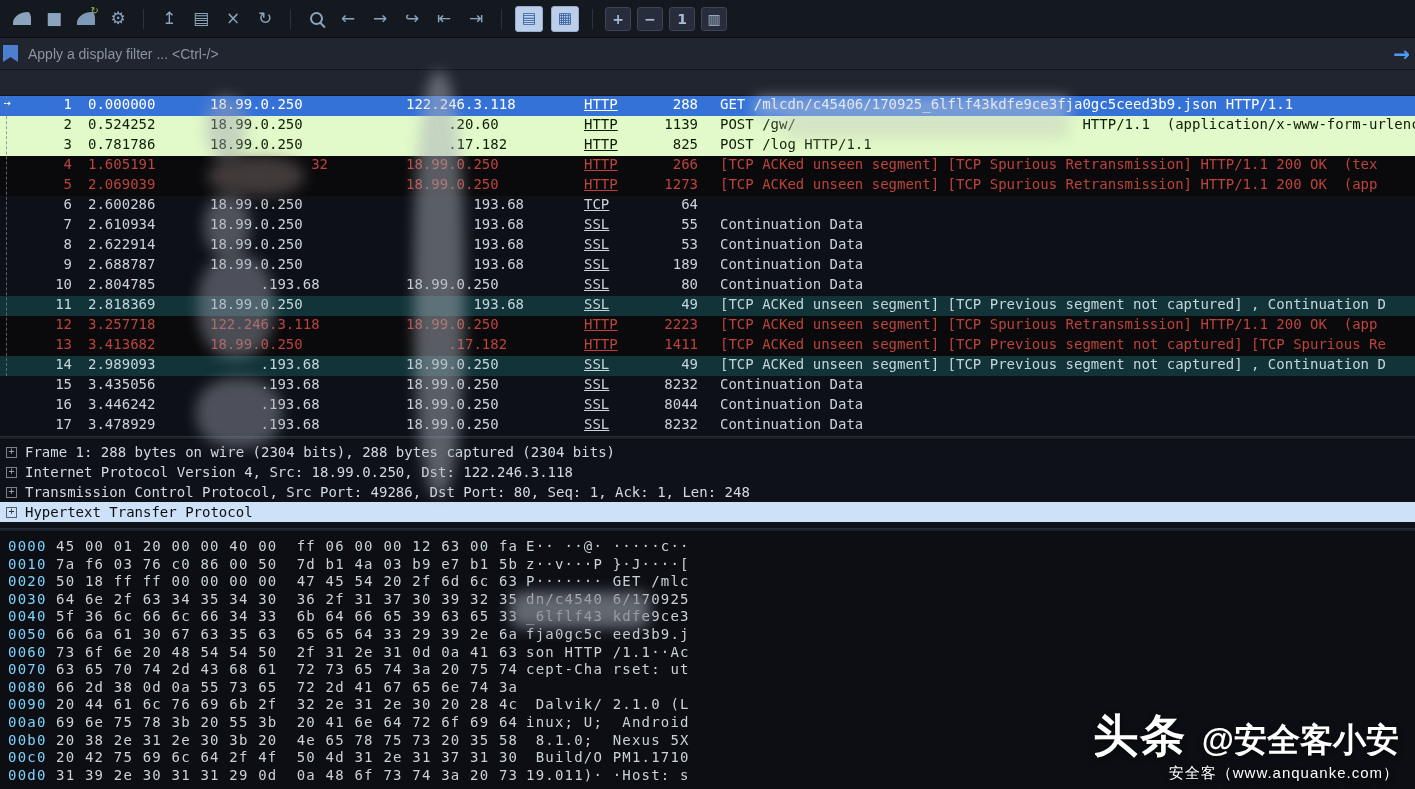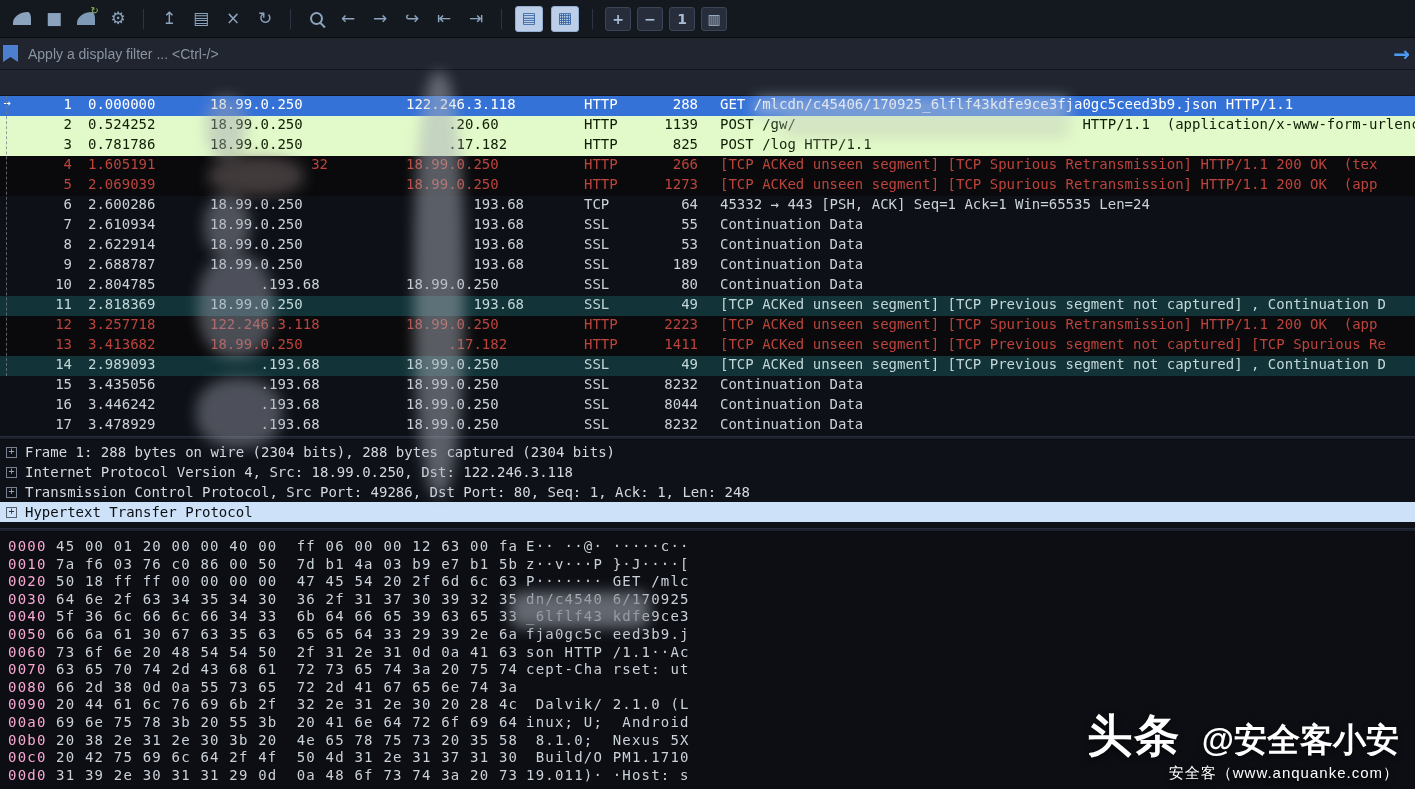--- a/index.html
+++ b/index.html
@@ -51,21 +51,21 @@
   .pbody{position:relative;height:340px;background:#0d1016;overflow:hidden;}
   .gutline{position:absolute;left:6px;top:0;height:280px;border-left:1px dashed #747d8a;opacity:.75;}
   .prow{display:flex;height:20px;line-height:20px;font:14px "DejaVu Sans Mono",monospace;
         white-space:pre;overflow:hidden;color:#ccd2da;cursor:default;}
   .pc{box-sizing:border-box;overflow:hidden;flex:0 0 auto;}
   .c-gut{width:14px;text-align:center;font-size:12px;}
   .c-no{width:66px;text-align:right;padding-right:8px;}
   .c-time{width:122px;padding-left:8px;}
   .c-src{width:196px;padding-left:8px;}
   .c-dst{width:178px;padding-left:8px;}
-  .c-proto{width:76px;padding-left:8px;}
+  .c-proto{width:76px;padding-left:8px;text-decoration:underline;}
   .c-len{width:52px;text-align:right;padding-right:6px;}
   .c-info{flex:1 1 auto;padding-left:16px;}
   .prow.sel{background:#3472d8;color:#ffffff;}
   .prow.http{background:#e2fac9;color:#101d05;}
   .prow.bad{background:#0a0a0c;color:#bc443c;}
   .prow.teal{background:#123439;color:#c3d7d9;}
 
   .psep{height:4px;background:#1b212c;border-top:1px solid #262d3a;border-bottom:1px solid #0a0c10;box-sizing:border-box;}
 
   
@@ -74,33 +74,33 @@
          font:14px "DejaVu Sans Mono",monospace;color:#d4d9e0;}
   .exp{flex:0 0 auto;width:9px;height:9px;border:1px solid #77818f;margin-right:8px;
        font:10px/8px "DejaVu Sans Mono",monospace;text-align:center;color:#9aa5b3;}
   .dline.selected{background:#cde2f8;color:#0b0e12;}
   .dline.selected .exp{border-color:#55606e;color:#333;}
 
   
   .hexpane{height:257px;background:#0c0e13;padding-top:6px;box-sizing:border-box;overflow:hidden;}
   .hrow{display:flex;height:17.6px;line-height:17.6px;white-space:pre;
         font:14px "DejaVu Sans Mono",monospace;letter-spacing:1.2px;}
-  .hoff{flex:0 0 auto;width:56px;padding-left:8px;color:#f9a8d4;box-sizing:border-box;}
+  .hoff{flex:0 0 auto;width:56px;padding-left:8px;color:#7dd3fc;box-sizing:border-box;}
   .hhex{flex:0 0 auto;width:470px;color:#ccd2da;}
   .hasc{flex:1 1 auto;color:#ccd2da;overflow:hidden;}
 
   
   .smudge{position:absolute;filter:blur(7px);border-radius:45%;pointer-events:none;}
 
   
   .wm{position:absolute;right:16px;bottom:6px;text-align:right;color:#fff;
       text-shadow:0 2px 6px rgba(0,0,0,.6);pointer-events:none;}
   .wm1{font-weight:bold;line-height:1.1;}
   .wm-brand{font-size:45px;letter-spacing:2px;}
-  .wm-handle{font-size:33px;margin-left:16px;}
+  .wm-handle{font-size:33px;margin-left:10px;}
   .wm2{font-size:15px;margin-top:4px;letter-spacing:1px;}
 </style>
 </head>
 <body>
 
 <div class="screen">
 
   <div class="toolbar">
     <div class="tgroup">
 
@@ -275,21 +275,20 @@
       </div>
 
       <div class="prow plain">
         <span class="pc c-gut"></span>
         <span class="pc c-no">6</span>
         <span class="pc c-time">2.600286</span>
         <span class="pc c-src">18.99.0.250</span>
         <span class="pc c-dst">        193.68</span>
         <span class="pc c-proto">TCP</span>
         <span class="pc c-len">64</span>
-        <span class="pc c-info">45332 → 443 [PSH, ACK] Seq=1 Ack=1 Win=65535 Len=24</span>
       </div>
 
       <div class="prow plain">
         <span class="pc c-gut"></span>
         <span class="pc c-no">7</span>
         <span class="pc c-time">2.610934</span>
         <span class="pc c-src">18.99.0.250</span>
         <span class="pc c-dst">        193.68</span>
         <span class="pc c-proto">SSL</span>
         <span class="pc c-len">55</span>

